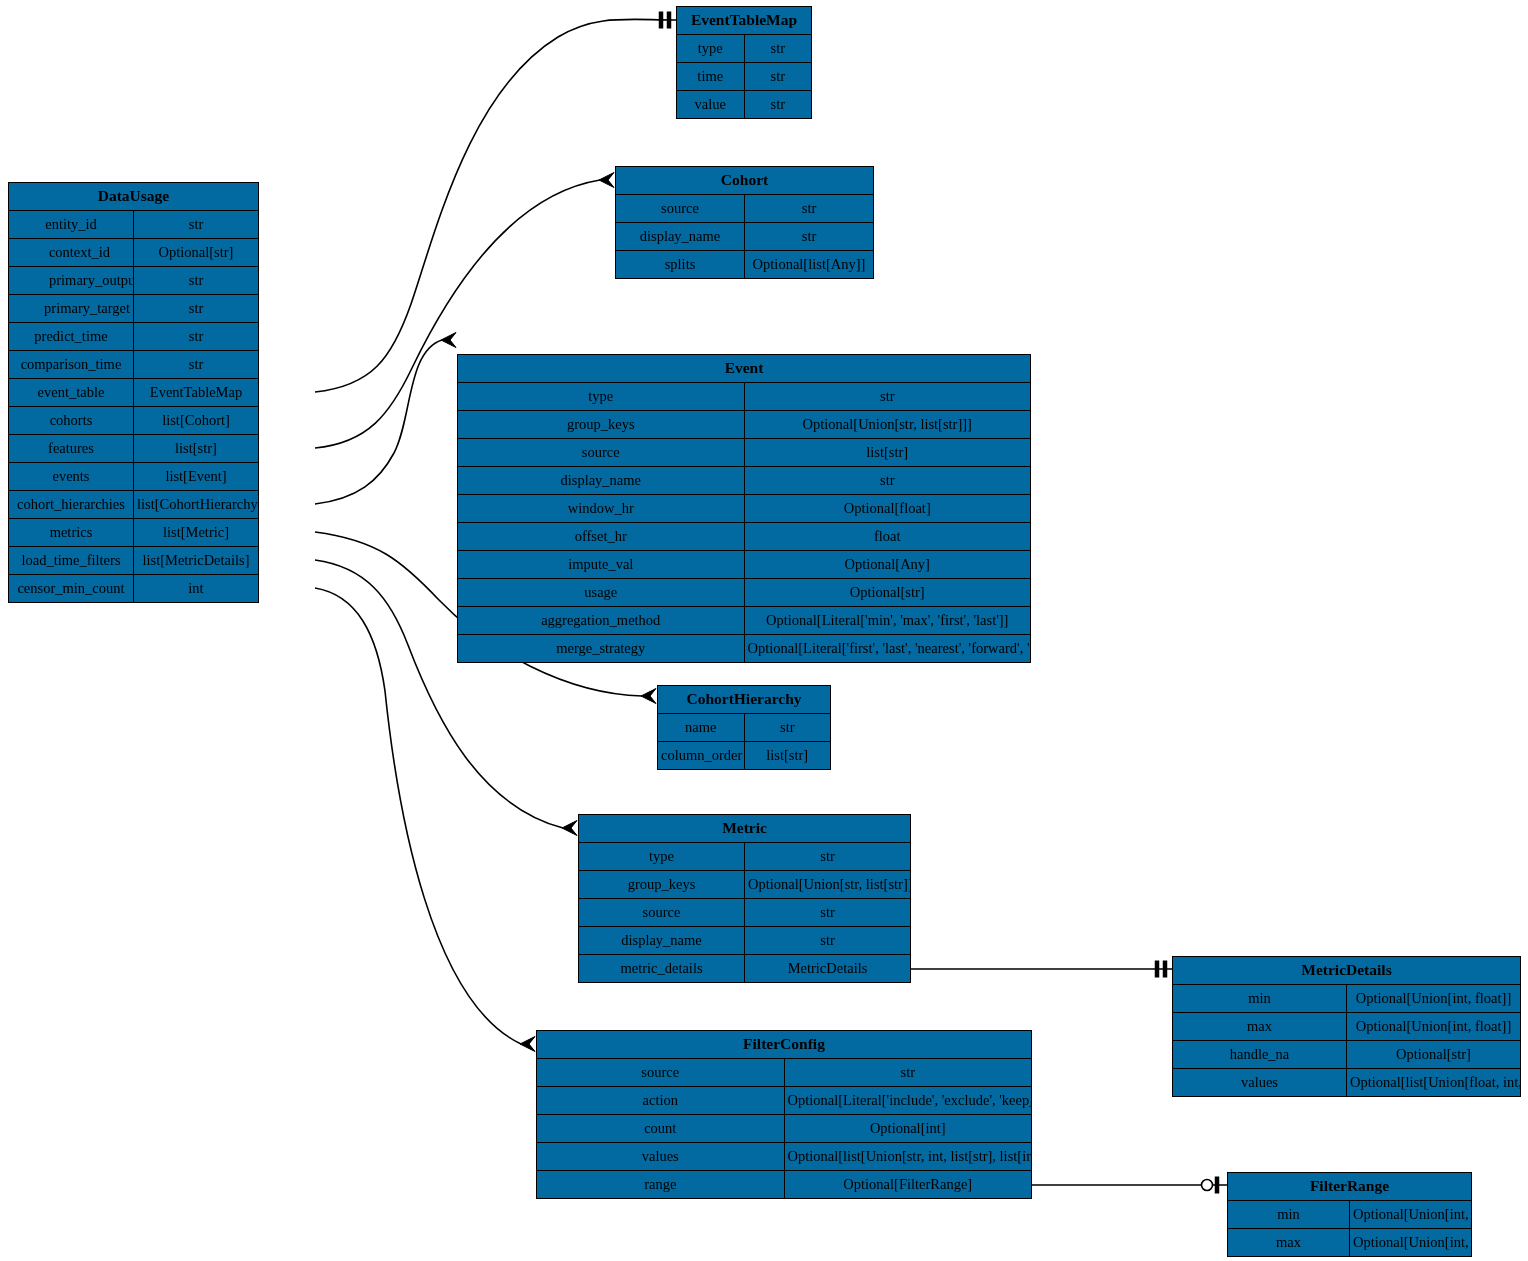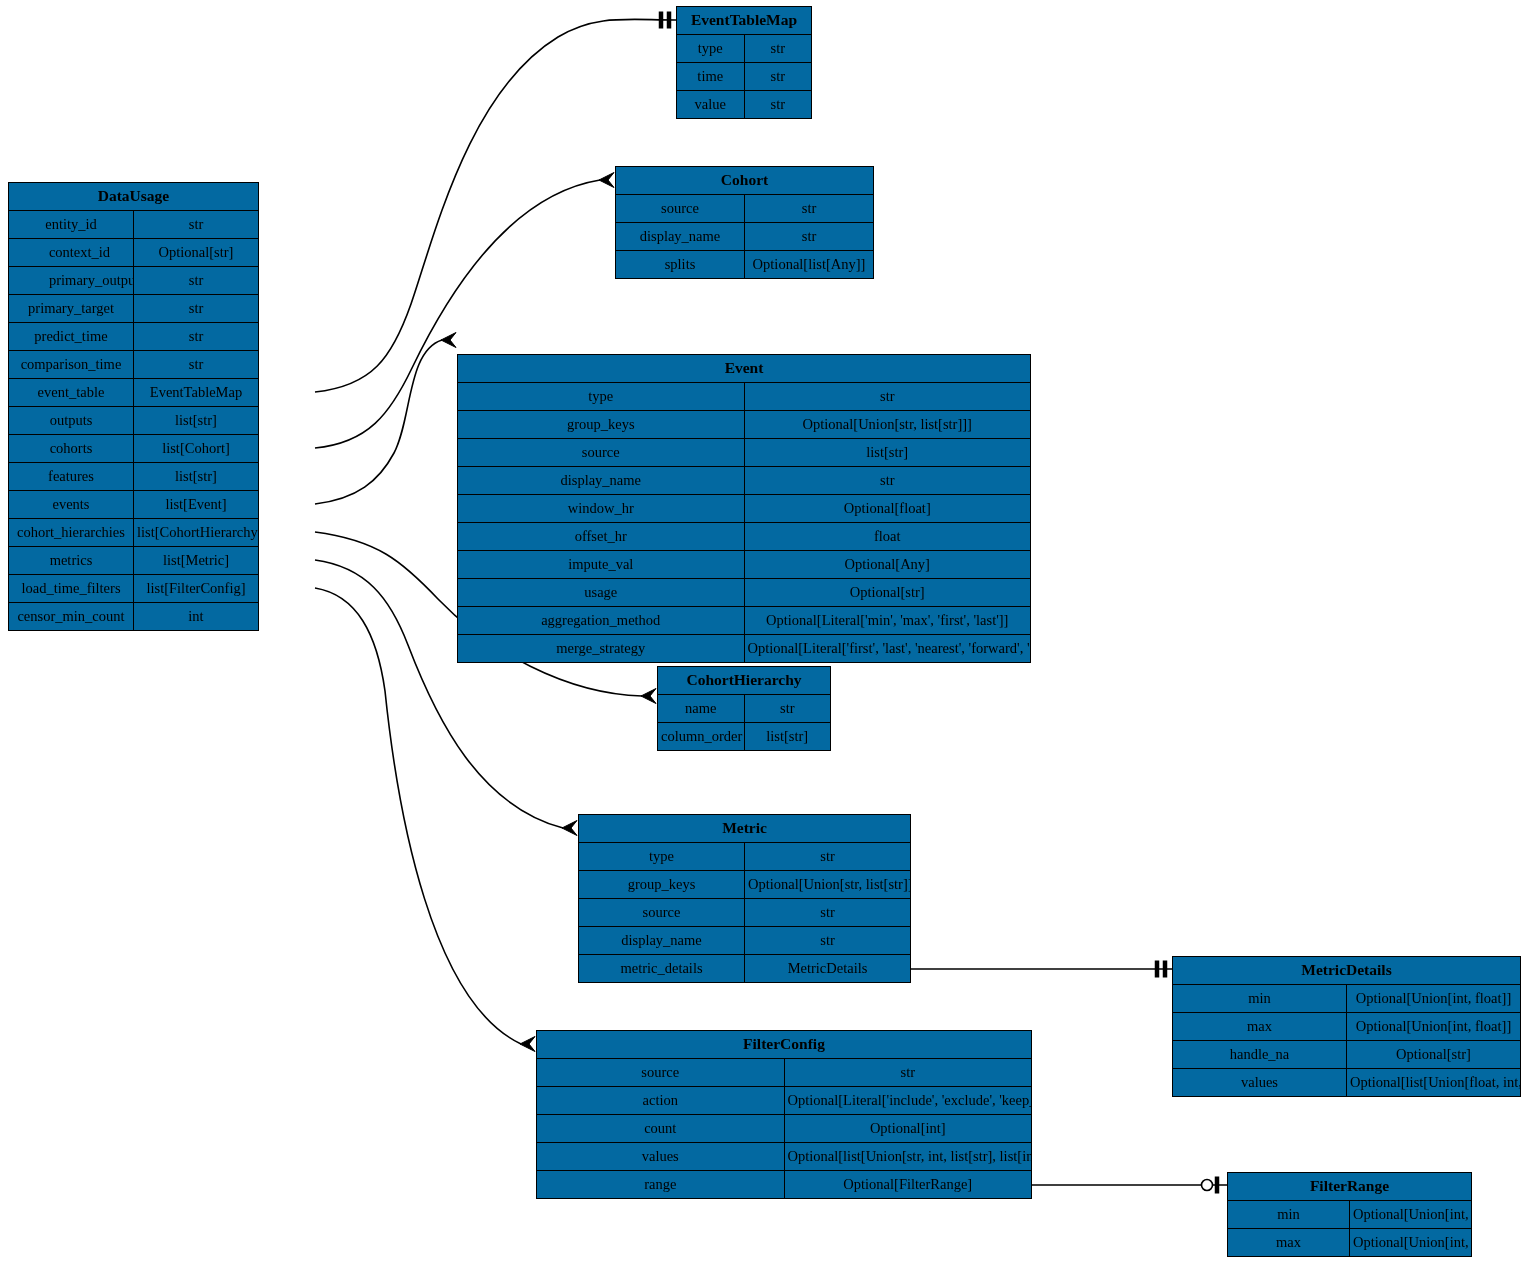--- a/index.html
+++ b/index.html
@@ -95,40 +95,36 @@
           </tr>
           <tr>
             <td style="width: 142px; padding-left: 20px;">context_id</td>
             <td>Optional[str]</td>
           </tr>
           <tr>
             <td style="width: 142px; padding-left: 40px;">primary_output</td>
             <td>str</td>
           </tr>
           <tr>
-            <td style="width: 142px;">primary_target</td>
+            <td style="width: 142px; text-align: right;">primary_target</td>
             <td>str</td>
           </tr>
           <tr>
             <td style="width: 142px;">predict_time</td>
             <td>str</td>
           </tr>
           <tr>
             <td style="width: 142px;">comparison_time</td>
             <td>str</td>
           </tr>
           <tr>
             <td style="width: 142px;">event_table</td>
             <td>EventTableMap</td>
           </tr>
           <tr>
-            <td style="width: 142px;">outputs</td>
-            <td>list[str]</td>
-          </tr>
-          <tr>
             <td style="width: 142px;">cohorts</td>
             <td>list[Cohort]</td>
           </tr>
           <tr>
             <td style="width: 142px;">features</td>
             <td>list[str]</td>
           </tr>
           <tr>
             <td style="width: 142px;">events</td>
             <td>list[Event]</td>
@@ -136,21 +132,21 @@
           <tr>
             <td style="width: 142px;">cohort_hierarchies</td>
             <td>list[CohortHierarchy]</td>
           </tr>
           <tr>
             <td style="width: 142px;">metrics</td>
             <td>list[Metric]</td>
           </tr>
           <tr>
             <td style="width: 142px;">load_time_filters</td>
-            <td>list[FilterConfig]</td>
+            <td>list[MetricDetails]</td>
           </tr>
           <tr>
             <td style="width: 142px;">censor_min_count</td>
             <td>int</td>
           </tr>
         </tbody>
       </table>
       <table class="entity" style="left: 676px; top: 6px; width: 136px;">
         <tbody>
           <tr>
@@ -229,21 +225,21 @@
           <tr>
             <td style="width: 157px;">aggregation_method</td>
             <td>Optional[Literal['min', 'max', 'first', 'last']]</td>
           </tr>
           <tr>
             <td style="width: 157px;">merge_strategy</td>
             <td>Optional[Literal['first', 'last', 'nearest', 'forward', 'count']]</td>
           </tr>
         </tbody>
       </table>
-      <table class="entity" style="left: 657px; top: 666px; width: 174px;">
+      <table class="entity" style="left: 657px; top: 685px; width: 174px;">
         <tbody>
           <tr>
             <th colspan="2">CohortHierarchy</th>
           </tr>
           <tr>
             <td style="width: 112px; margin-top: 18px;">name</td>
             <td>str</td>
           </tr>
           <tr>
             <td style="width: 112px;">column_order</td>

